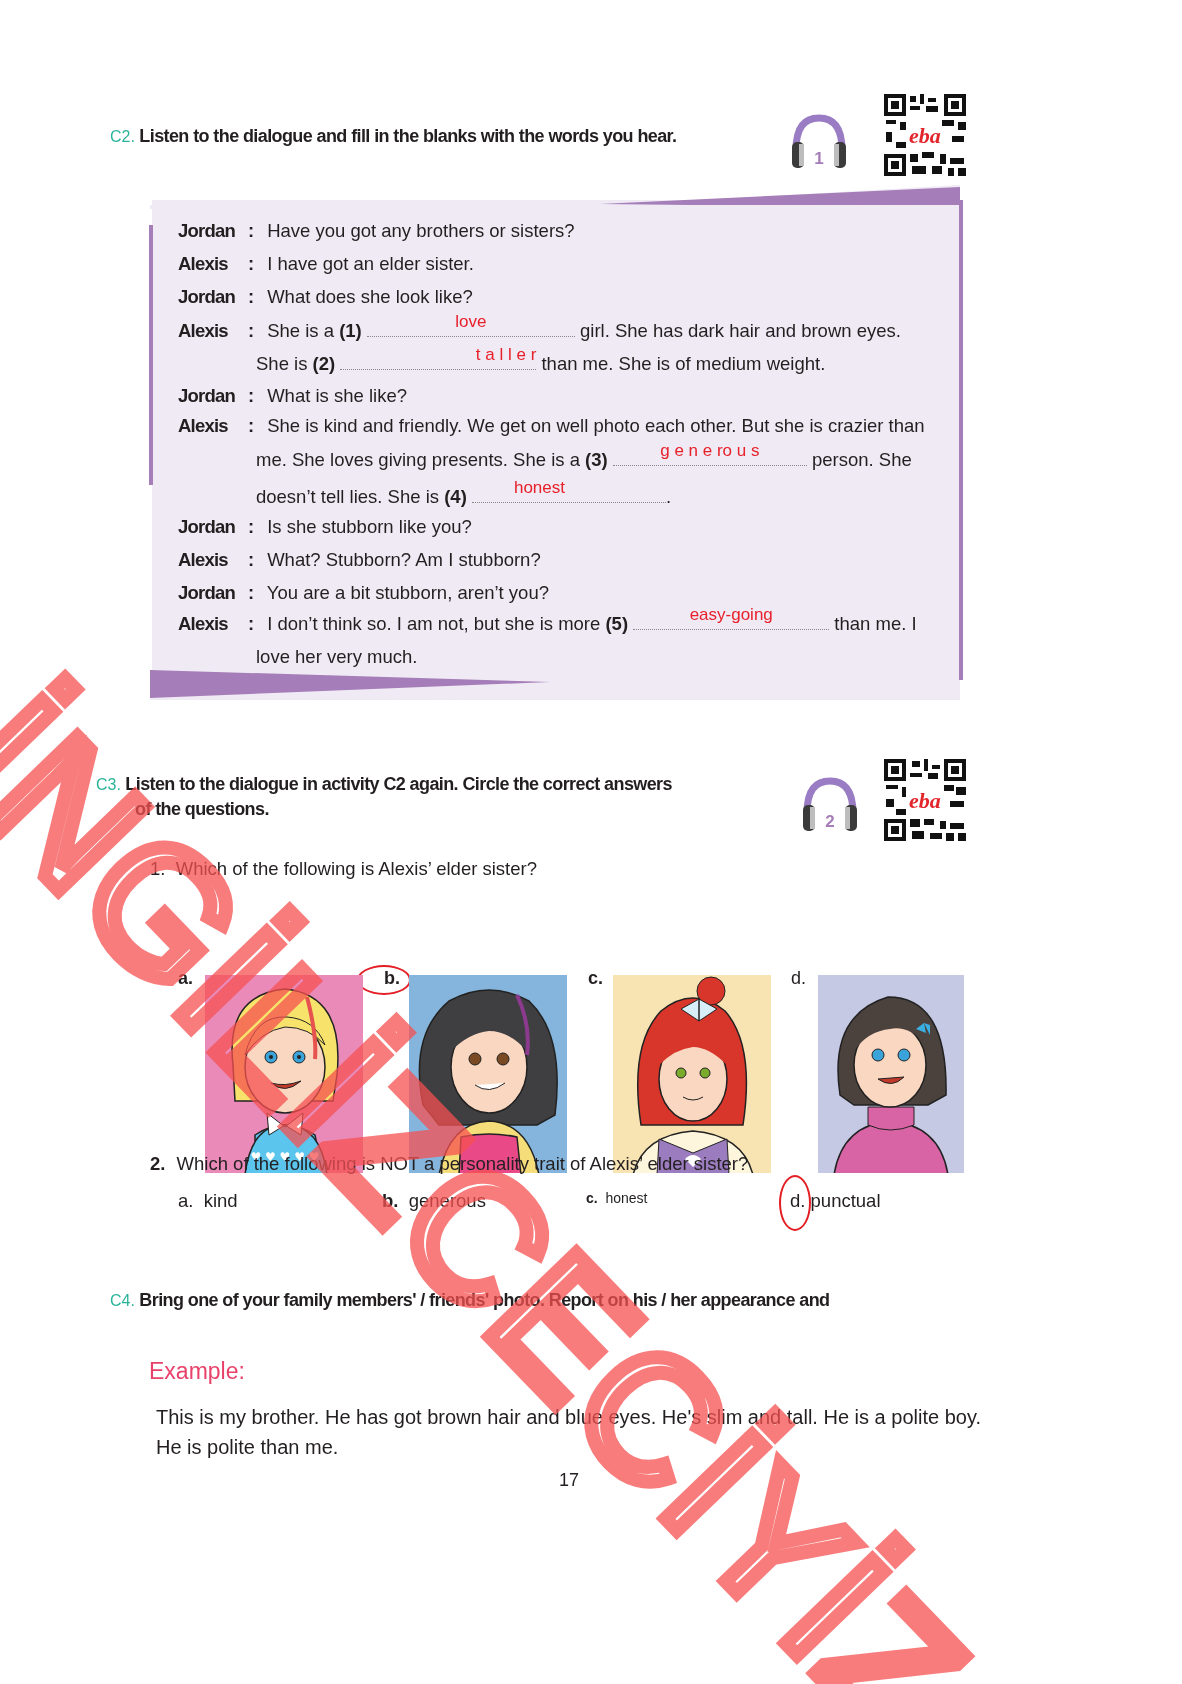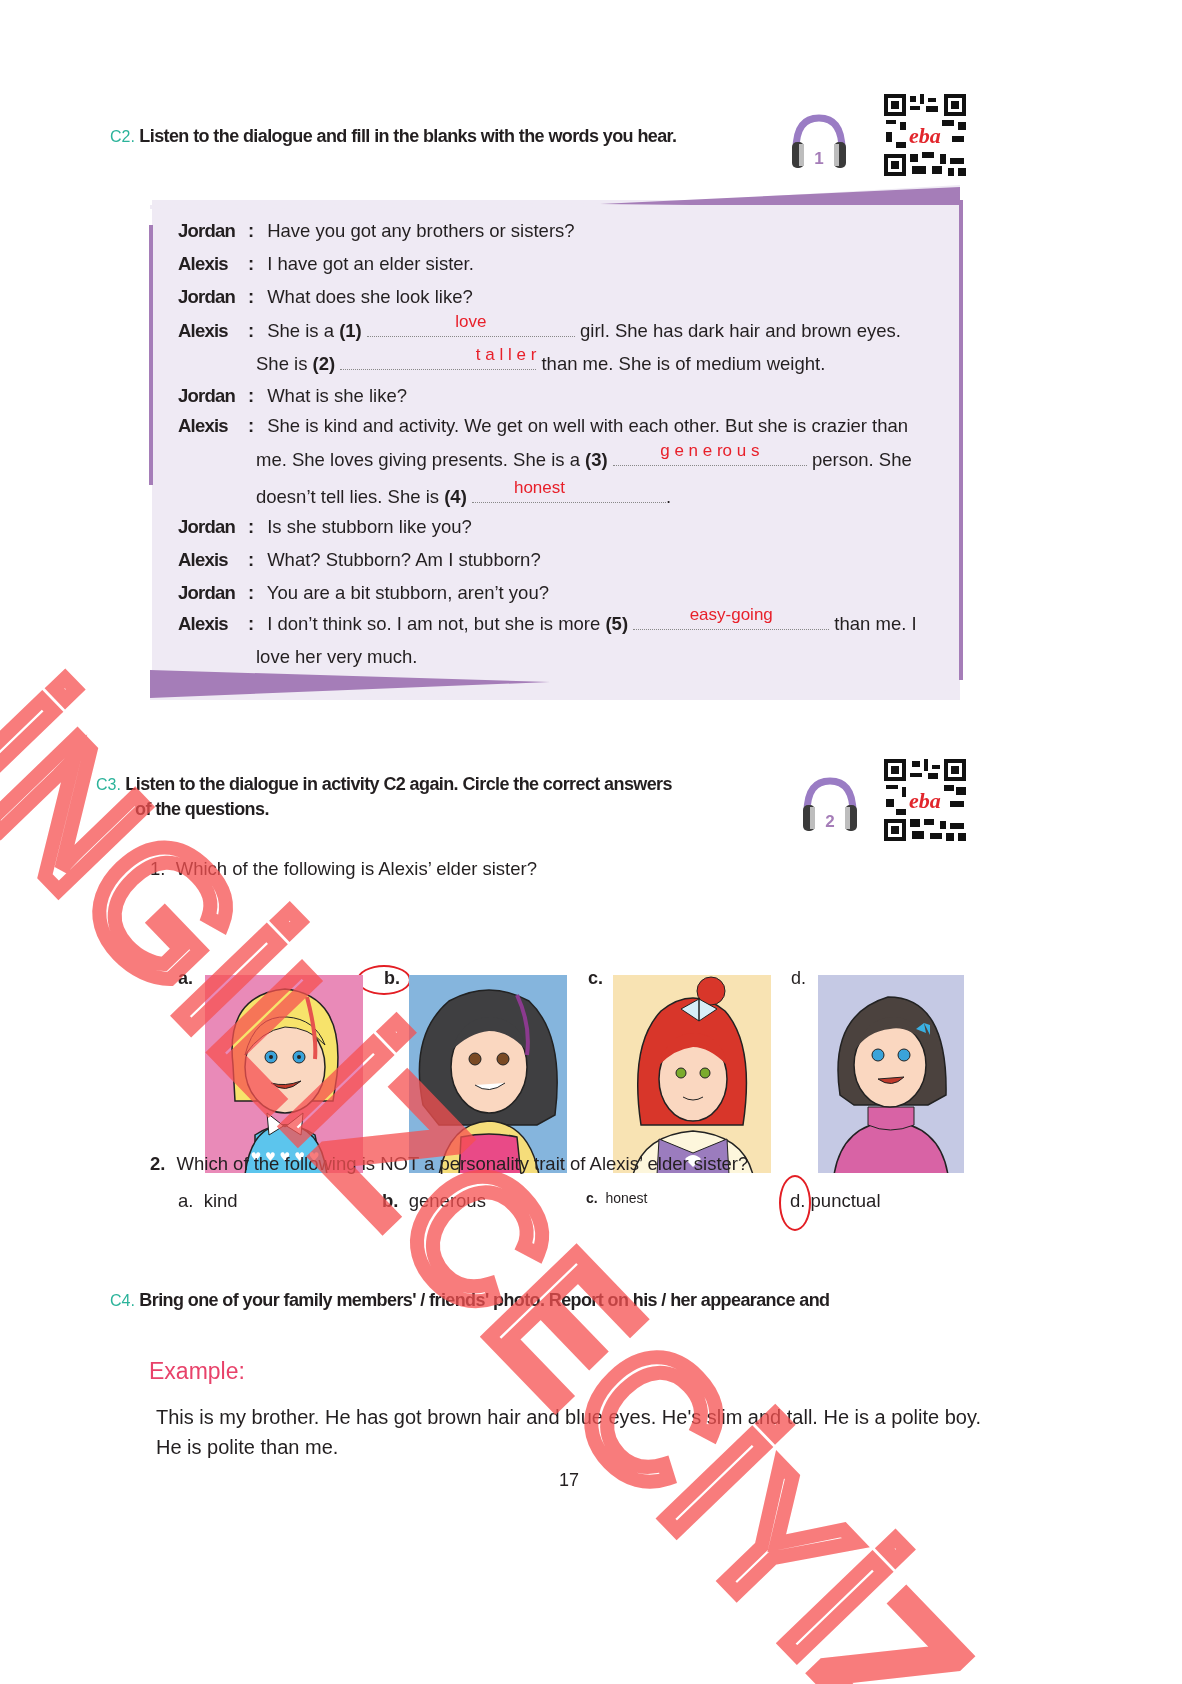--- a/index.html
+++ b/index.html
@@ -127,21 +127,21 @@
     <span class="num">(2)</span>
     <span class="blank" style="width:196px;"><span class="ans" style="text-align:right; padding-left:24px;">t a l l e r</span></span>
     <span>than me. She is of medium weight.</span>
   </div>
   <div class="dlg-line" style="top:384px;">
     <span class="spk" style="width:70px;">Jordan</span><span class="colon" style="width:14px;">:</span>
     <span>What is she like?</span>
   </div>
   <div class="dlg-line" style="top:414px;">
     <span class="spk" style="width:70px;">Alexis</span><span class="colon" style="width:14px;">:</span>
-    <span>She is kind and activity. We get on well with each other. But she is crazier than</span>
+    <span>She is kind and friendly. We get on well photo each other. But she is crazier than</span>
   </div>
   <div class="dlg-line" style="top:447px; left:256px;">
     <span>me. She loves giving presents. She is a</span>
     <span class="num">(3)</span>
     <span class="blank" style="width:194px;"><span class="ans">g e n e ro u s</span></span>
     <span>person. She</span>
   </div>
   <div class="dlg-line" style="top:484px; left:256px;">
     <span>doesn’t tell lies. She is</span>
     <span class="num">(4)</span>

